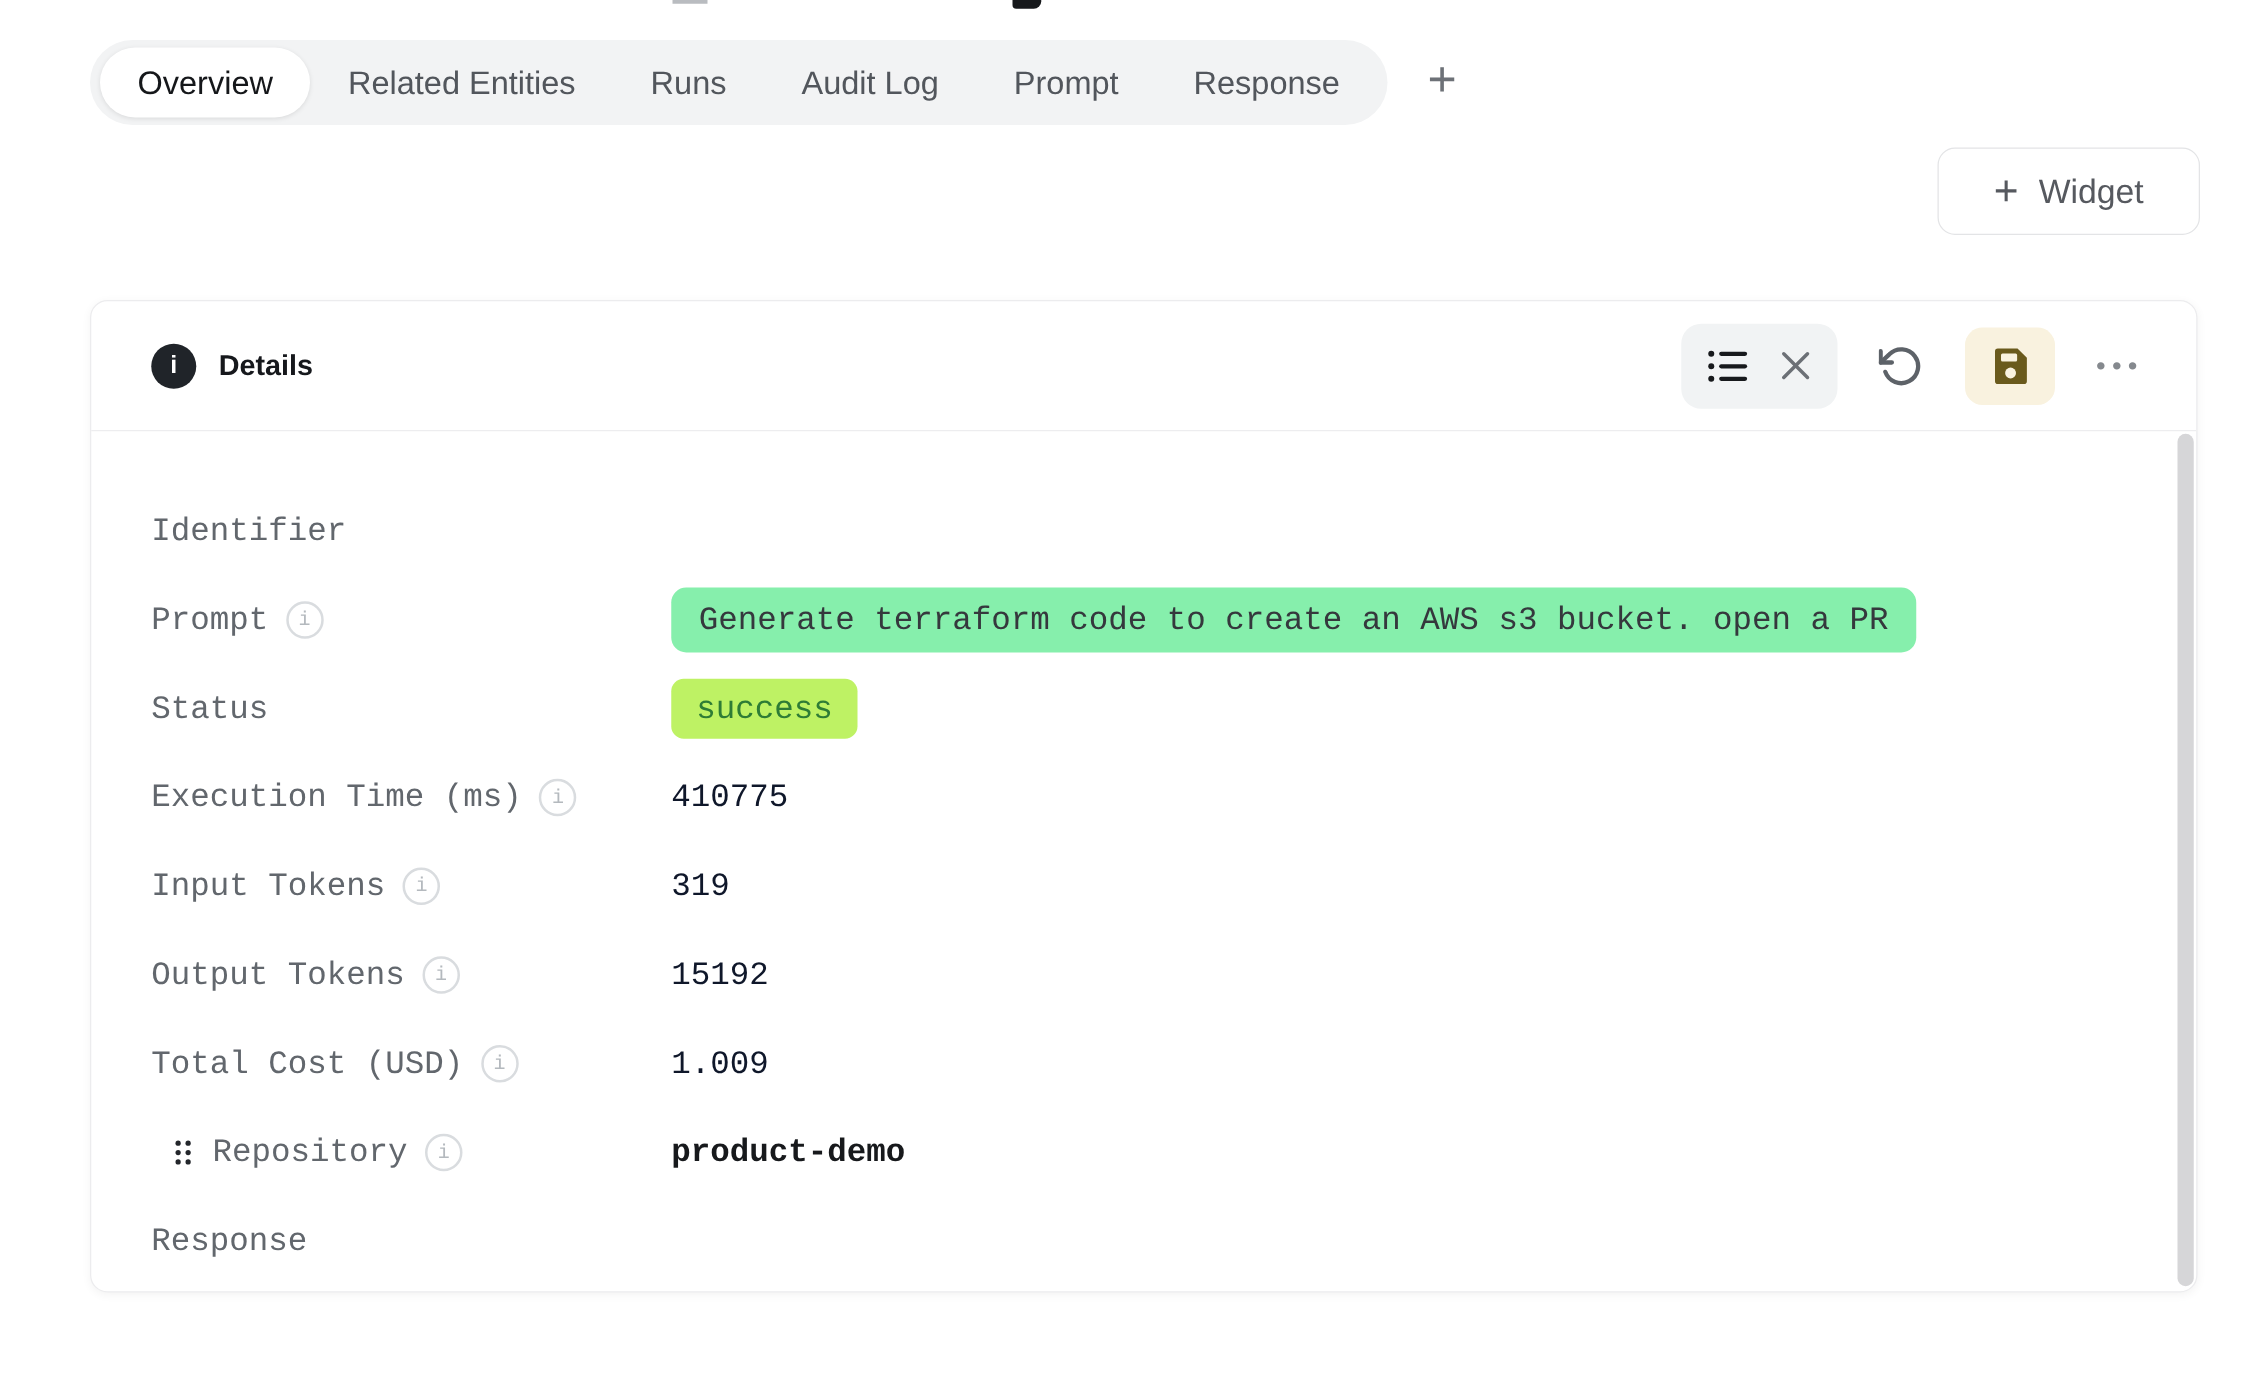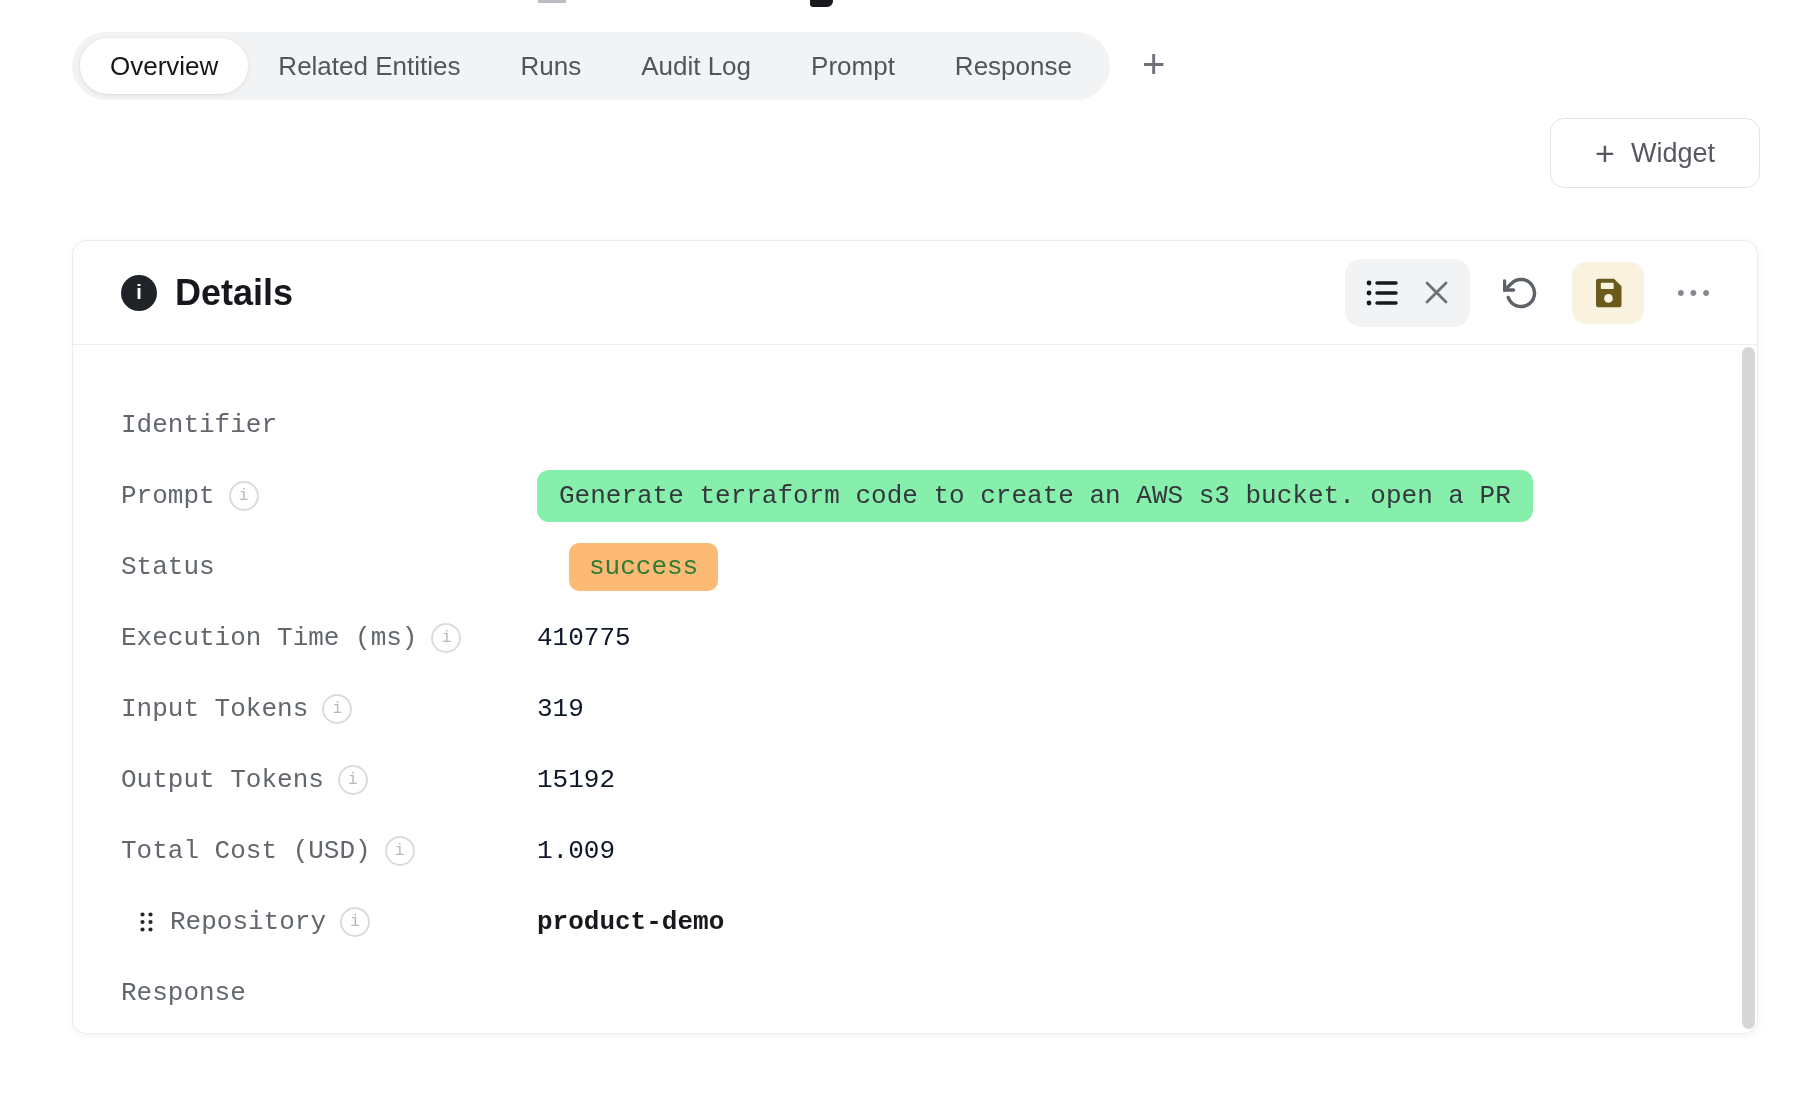--- a/index.html
+++ b/index.html
@@ -29,21 +29,21 @@
   .widget-btn .lbl { font-size:27px; }
 
   
   .card { left:72px; top:240px; width:1686px; height:794px; background:#fff;
           border:1px solid #ececee; border-radius:14px; box-shadow:0 2px 8px rgba(0,0,0,.05); }
   .card-header { height:104px; border-bottom:1px solid #ededef; display:flex;
                  align-items:center; padding:0 42px 0 48px; }
   .title-info { width:36px; height:36px; border-radius:50%; background:#202429; color:#fff;
                 display:flex; align-items:center; justify-content:center; font-size:20px;
                 font-weight:bold; margin-right:18px; font-style:normal; }
-  .card-title { font-size:36px; font-weight:bold; color:#16181c; }
+  .card-title { font-size:23px; font-weight:bold; color:#16181c; }
   .header-icons { margin-left:auto; display:flex; align-items:center; gap:33px; }
   .icon-pill { display:flex; align-items:center; gap:24px; background:#f1f3f4;
                border-radius:16px; height:68px; padding:0 20px; }
   .iconbtn { display:flex; align-items:center; justify-content:center; cursor:pointer; }
   .save-btn { width:72px; height:62px; background:#f9f2df; border-radius:14px;
               display:flex; align-items:center; justify-content:center; cursor:pointer; }
   .more-dots { font-size:22px; letter-spacing:5px; color:#85898e; cursor:pointer; }
 
   
   .card-body { padding:44px 48px 0 48px;font-family:Liberation Mono, monospace; }
@@ -52,22 +52,22 @@
             font-size:26px; color:#62676d; }
   .info-ic { width:30px; height:30px; border:2px solid #d9dcdf; border-radius:50%;
              color:#b4b9be; font-size:16px; display:flex; align-items:center;
              justify-content:center; font-style:normal; flex:0 0 30px; }
   .val { font-size:26px; color:#0f172a; }
   .val.strong { font-weight:bold; color:#17191c; }
   .pill { background:#86efac; border-radius:12px; padding:11px 22px; font-size:26px;
           color:#35383d; white-space:nowrap; max-width:1180px; overflow:hidden;
           text-overflow:ellipsis; }
   .pill.muted { color:#4c5055; }
-  .badge { background:#fdba74; color:#2e7c35; border-radius:10px; padding:9px 20px;
-           font-size:26px;margin-left:32px; }
+  .badge { background:#bef264; color:#2e7c35; border-radius:10px; padding:9px 20px;
+           font-size:26px; }
   .drag-handle { margin-left:18px; margin-right:2px; display:flex; cursor:grab; }
 
   
   .scroll-thumb { right:2px; top:106px; width:13px; height:682px; background:#d6d6d8;
                   border-radius:7px; position:absolute; }
 </style>
 </head>
 <body>
 
 <div class="abs frag-underscore"></div>

